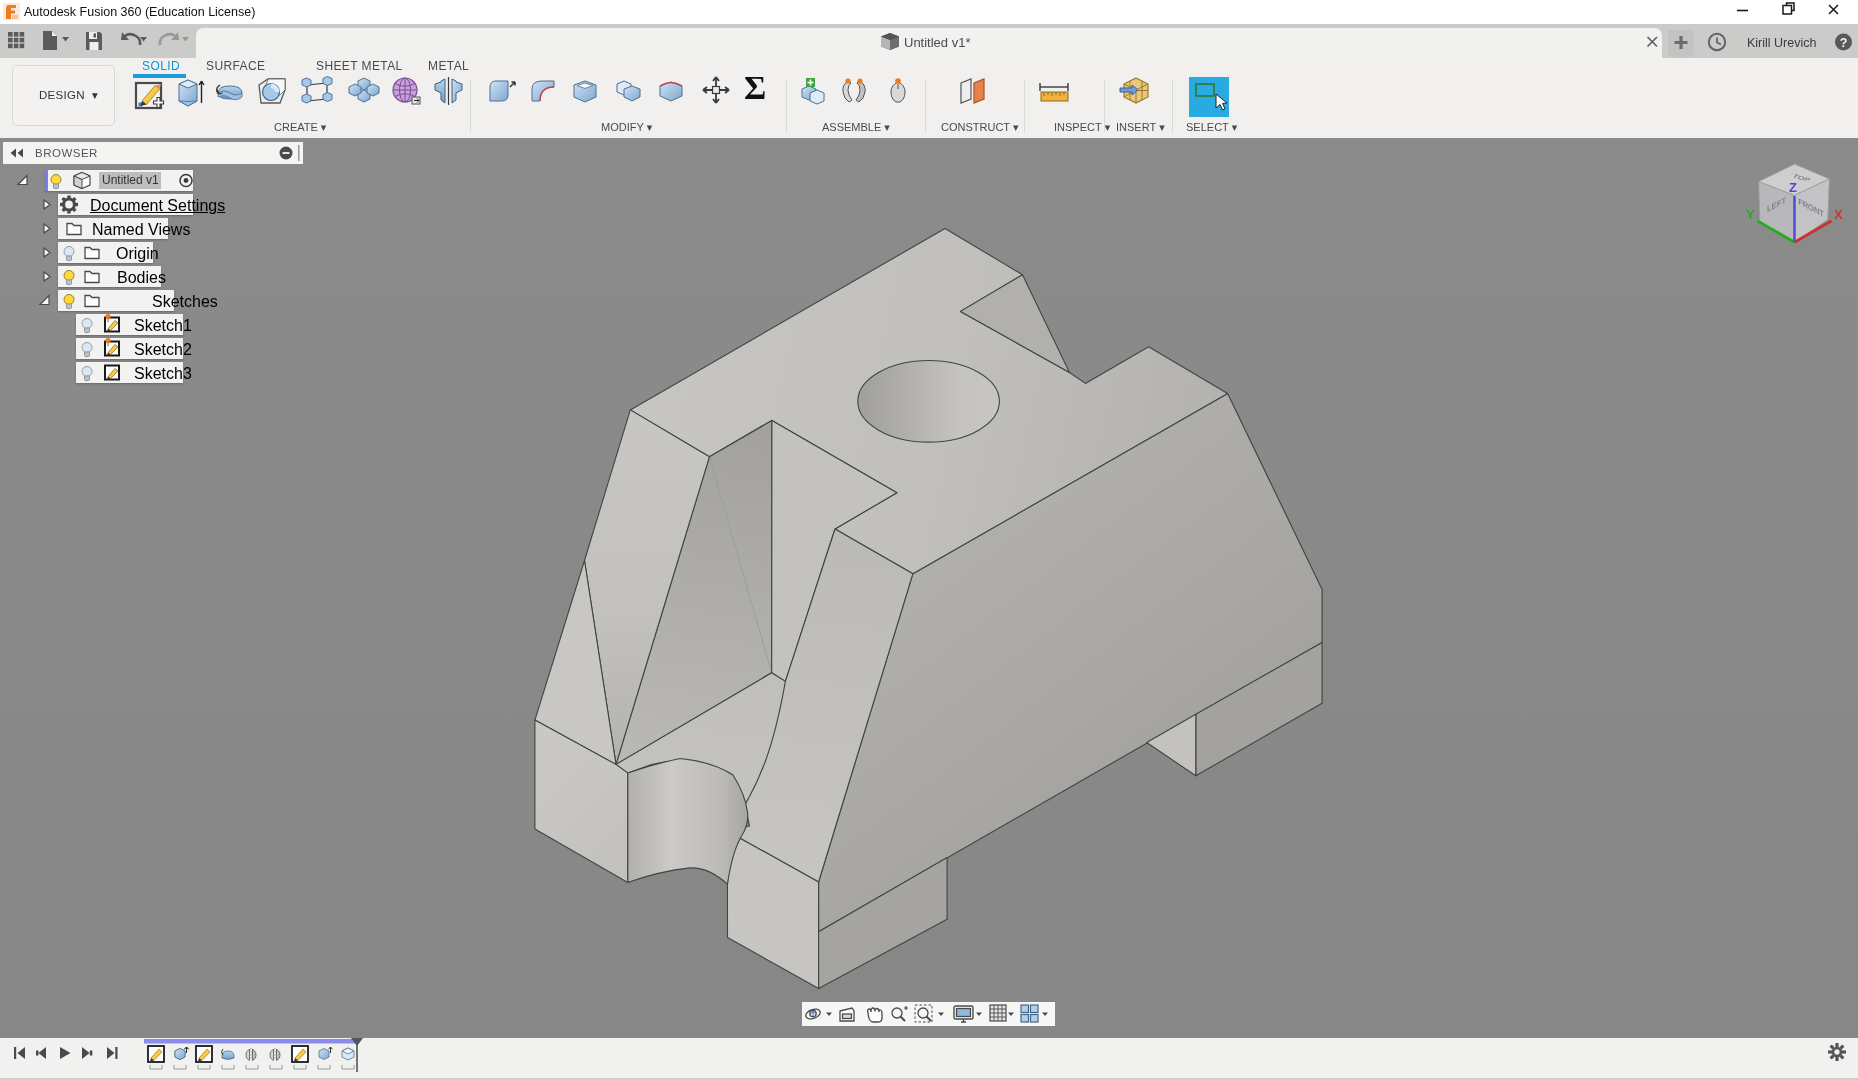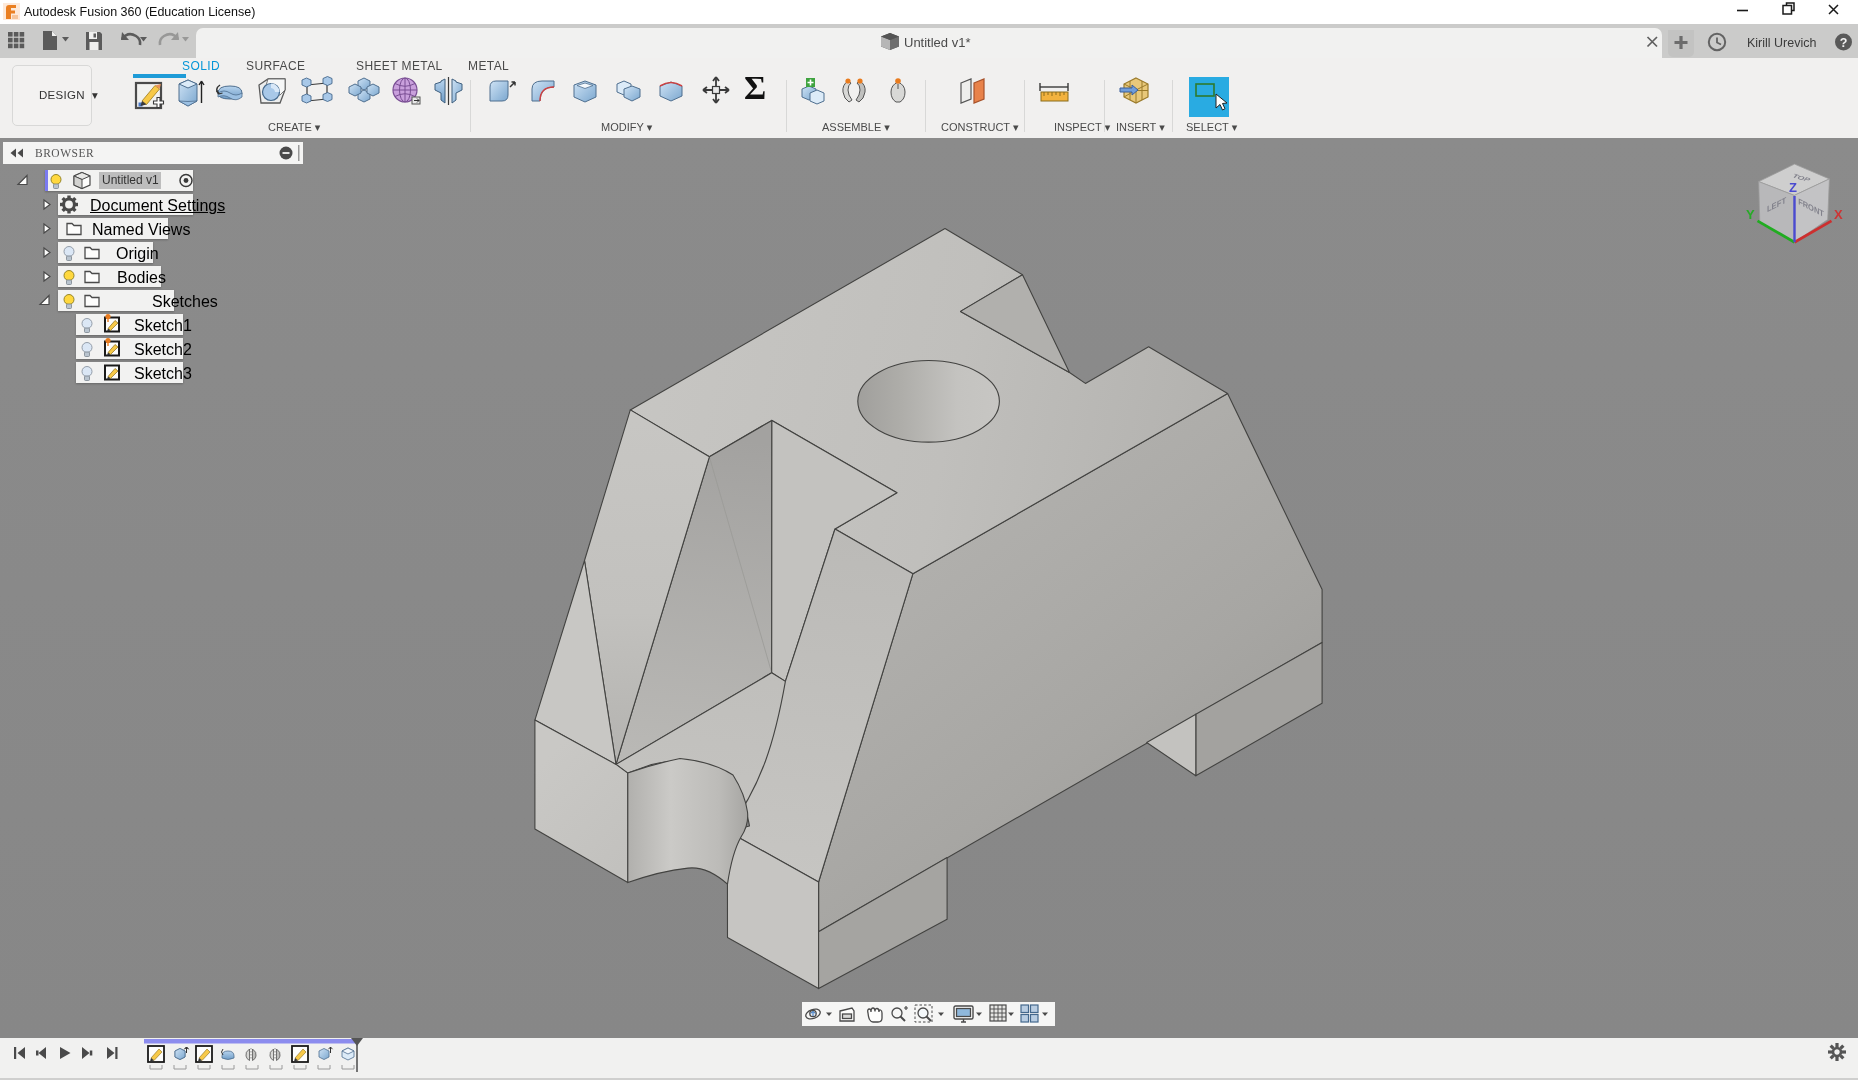--- a/index.html
+++ b/index.html
@@ -7,29 +7,29 @@
   body { font-family:"Liberation Sans", sans-serif; position:relative; background:#fff; }
   .abs { position:absolute; }
   
   #titlebar { left:0; top:0; width:1858px; height:24px; background:#ffffff; }
   #titletext { left:24px; top:5px; font-size:12.5px; color:#111; }
   
   #appbar { left:0; top:24px; width:1858px; height:34px; background:#cbcbca; }
   #doctab { left:196px; top:28px; width:1466px; height:30px; background:#f1f1f0; border-radius:7px 7px 0 0; }
   
   #toolbar { left:0; top:58px; width:1858px; height:80px; background:#f1f0ef; }
-  .tab { position:absolute; top:59px; font-size:12px; color:#4a4a4a; letter-spacing:0.4px;margin-left:40px; }
+  .tab { position:absolute; top:59px; font-size:12px; color:#4a4a4a; letter-spacing:0.4px; }
   .grouplabel { position:absolute; top:121px; font-size:11px; color:#4a4a4a; }
   .divider { position:absolute; top:80px; width:1px; height:52px; background:#d8d8d7; }
-  #designbtn { left:12px; top:65px; width:80px; height:61px; background:#f3f2f1; border:1.5px solid #d8d8d7; border-radius:5px; }
+  #designbtn { left:12px; top:65px; width:103px; height:61px; background:#f3f2f1; border:1.5px solid #d8d8d7; border-radius:5px; }
   #designbtn span { position:absolute; left:26px; top:22px; font-size:11.5px; color:#333; letter-spacing:0.3px; }
   
   #viewport { left:0; top:138px; width:1858px; height:900px; background:linear-gradient(#8b8b8b,#878787); }
   
-  #browserhdr { left:3px; top:142px; width:300px; height:22px; background:#f4f4f3;font-family:Liberation Serif, serif; }
+  #browserhdr { left:3px; top:142px; width:300px; height:22px; background:#f4f4f3; }
   #browserhdr .t { position:absolute; left:32px; top:4.5px; font-size:11.5px; color:#555; letter-spacing:0.5px; }
   .brow { position:absolute; background:#f2f2f1; box-shadow:0 1px 2px rgba(0,0,0,0.25); }
   
   #navbar { left:802px; top:1002px; width:253px; height:24px; background:#f6f6f5; }
   
   #timeline { left:0; top:1038px; width:1858px; height:40px; background:#f1f1f0; }
   #timelinebot { left:0; top:1078px; width:1858px; height:2px; background:#cfcfce; }
 </style>
 </head>
 <body>
@@ -97,21 +97,21 @@
 </svg>
 <div class="abs" id="toolbar"></div>
 <div class="abs tab" style="left:142px;color:#0696d7;">SOLID</div>
 <div class="abs" style="left:133px;top:74px;width:53px;height:3.5px;background:#1e9bd7;"></div>
 <div class="abs tab" style="left:206px;">SURFACE</div>
 <div class="abs tab" style="left:316px;">SHEET METAL</div>
 <div class="abs tab" style="left:428px;">METAL</div>
 <div class="abs" id="designbtn">
     <span>DESIGN&nbsp;&nbsp;▾</span>
   </div>
-<div class="abs grouplabel" style="left:268px;">CREATE&nbsp;▾</div>
+<div class="abs grouplabel" style="left:274px;">CREATE&nbsp;▾</div>
 <div class="abs grouplabel" style="left:601px;">MODIFY&nbsp;▾</div>
 <div class="abs grouplabel" style="left:822px;">ASSEMBLE&nbsp;▾</div>
 <div class="abs grouplabel" style="left:941px;">CONSTRUCT&nbsp;▾</div>
 <div class="abs grouplabel" style="left:1038px;margin-left:16px;">INSPECT&nbsp;▾</div>
 <div class="abs grouplabel" style="left:1116px;">INSERT&nbsp;▾</div>
 <div class="abs grouplabel" style="left:1186px;">SELECT&nbsp;▾</div>
 <svg class="abs" style="left:0;top:55px;" width="1300" height="90" viewBox="0 0 1300 90">
   <defs>
     <linearGradient id="blu" x1="0" y1="0" x2="1" y2="1">
       <stop offset="0" stop-color="#cfe3f5"></stop>

